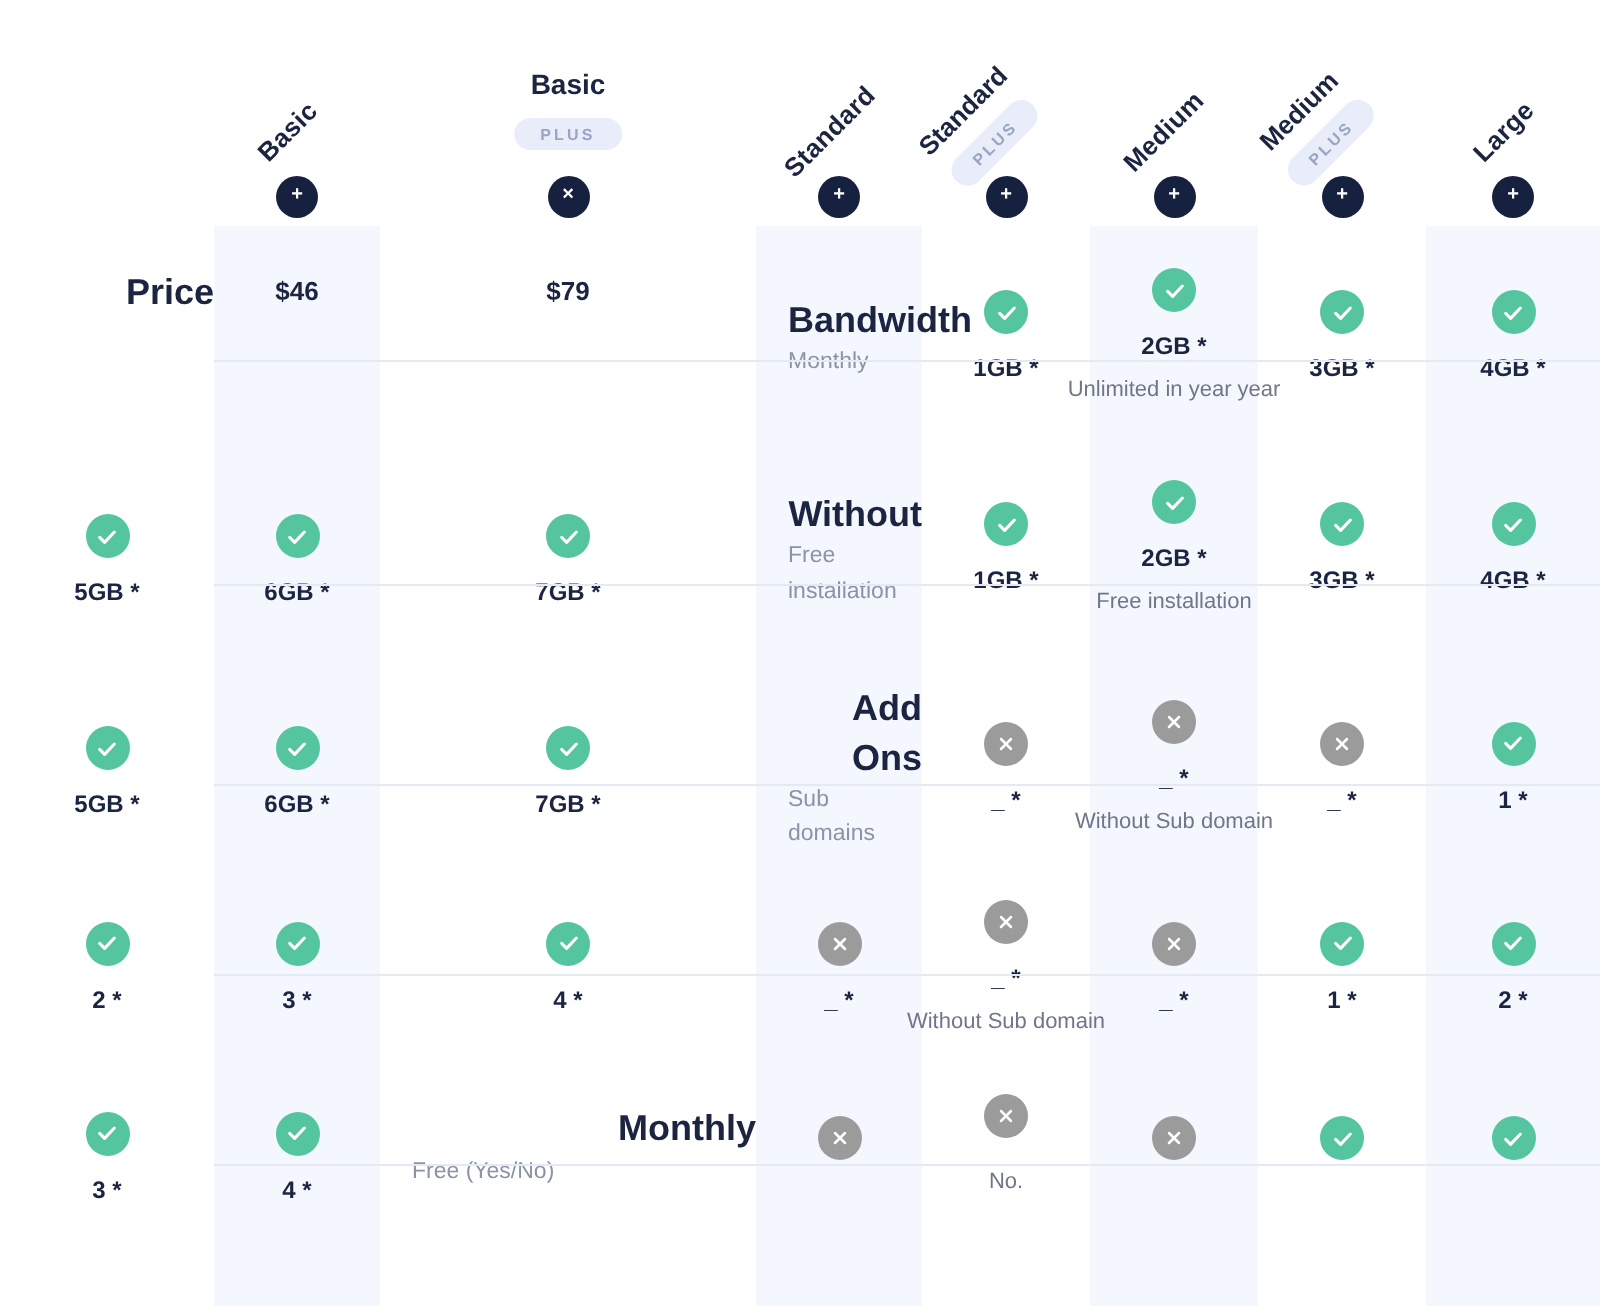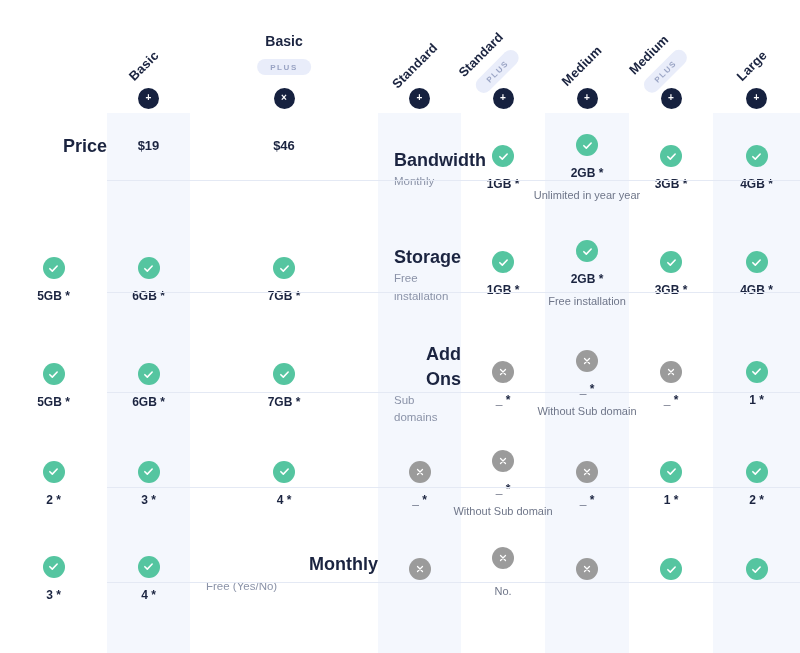--- a/index.html
+++ b/index.html
@@ -280,24 +280,24 @@
       <span class="dark-badge">+</span>
     </div>
     <div class="badge-cell">
       <span class="dark-badge">+</span>
     </div>
 
     <div class="row-label" style="height: 67px;">
         <div class="title">Price</div>
       </div>
       <div class="cell" style="height: 67px;">
-        <div class="value price">$19</div>
+        <div class="value price">$46</div>
       </div>
       <div class="cell" style="height: 67px;">
-        <div class="value price">$46</div>
+        <div class="value price">$79</div>
       </div>
       <div class="row-label" style="height: 112px;">
         <div class="title">Bandwidth</div>
         <div class="sub">Monthly</div>
       </div>
       <div class="cell" style="height: 112px;">
         <span class="status-icon yes">
           <svg width="11" height="11" viewBox="0 0 12 12">
             <path d="M2 6.2 L4.7 8.9 L10 3.3" fill="none" stroke="#ffffff" stroke-width="1.7" stroke-linecap="round" stroke-linejoin="round"></path>
           </svg>
@@ -347,21 +347,21 @@
       </div>
       <div class="cell" style="height: 112px;">
         <span class="status-icon yes">
           <svg width="11" height="11" viewBox="0 0 12 12">
             <path d="M2 6.2 L4.7 8.9 L10 3.3" fill="none" stroke="#ffffff" stroke-width="1.7" stroke-linecap="round" stroke-linejoin="round"></path>
           </svg>
         </span>
         <div class="value">7GB *</div>
       </div>
       <div class="row-label" style="height: 100px;">
-        <div class="title">Storage</div>
+        <div class="title">Without</div>
         <div class="sub">Free installation</div>
       </div>
       <div class="cell" style="height: 100px;">
         <span class="status-icon yes">
           <svg width="11" height="11" viewBox="0 0 12 12">
             <path d="M2 6.2 L4.7 8.9 L10 3.3" fill="none" stroke="#ffffff" stroke-width="1.7" stroke-linecap="round" stroke-linejoin="round"></path>
           </svg>
         </span>
         <div class="value">1GB *</div>
       </div>

